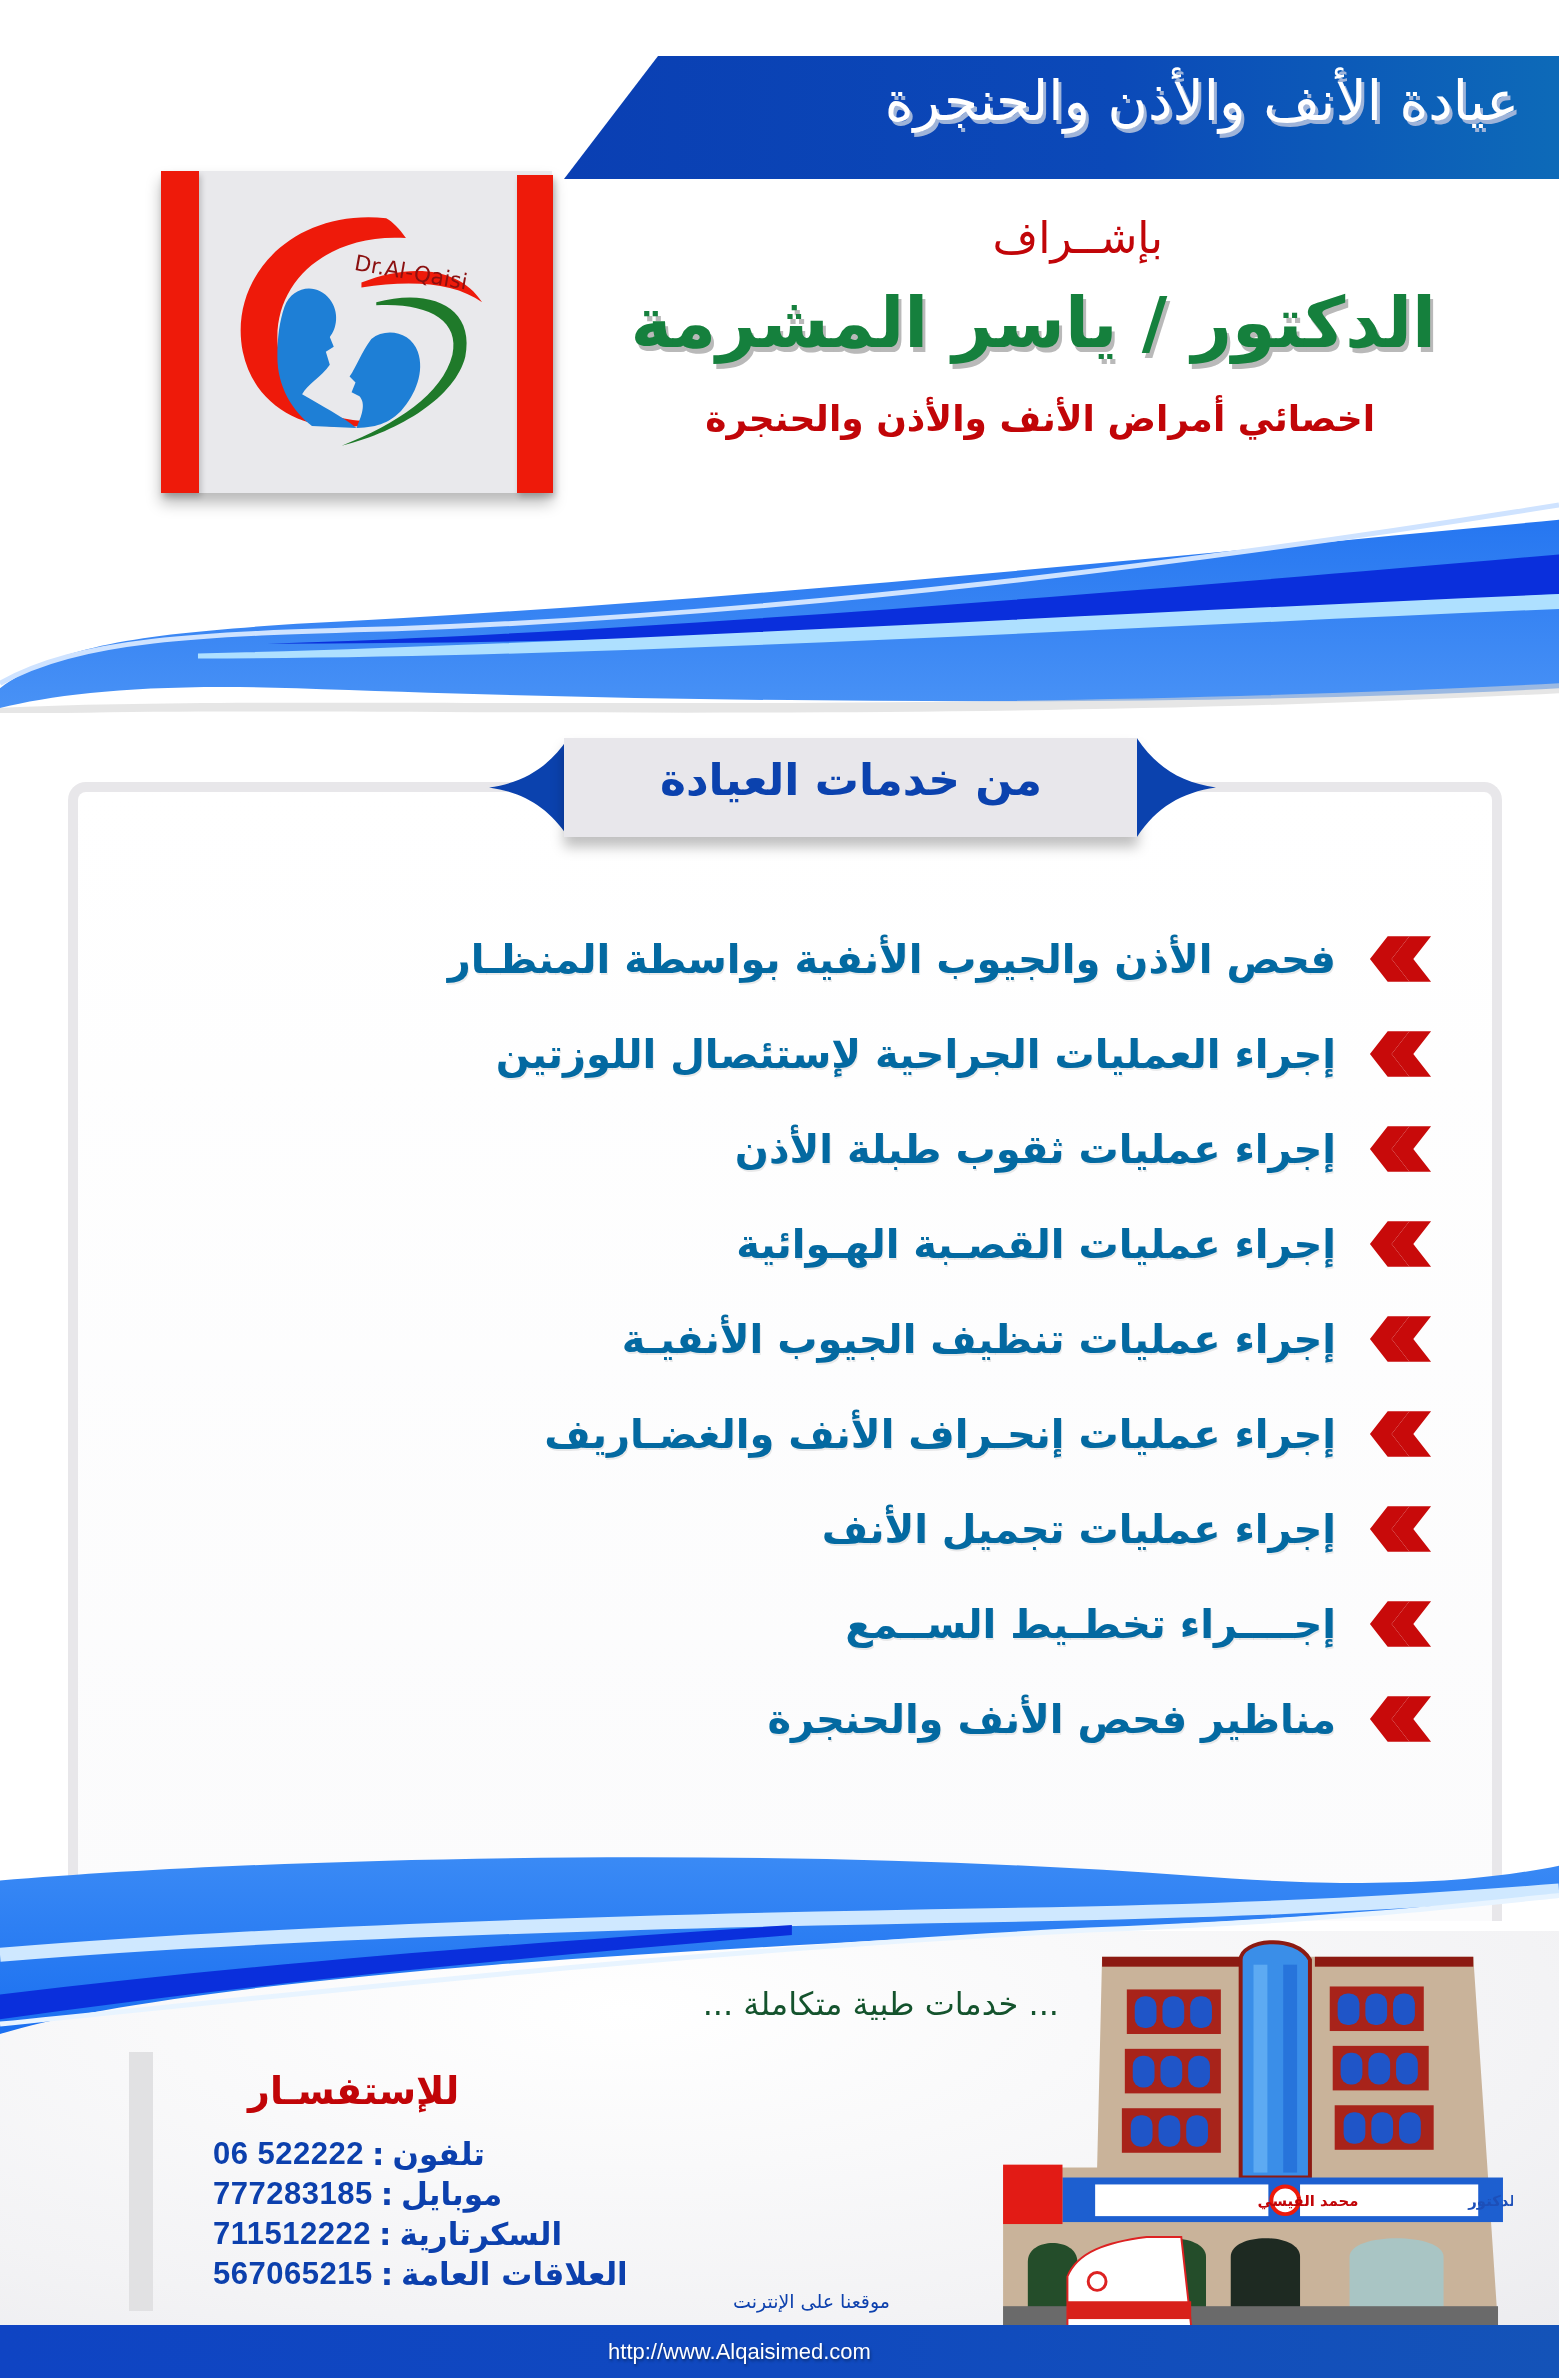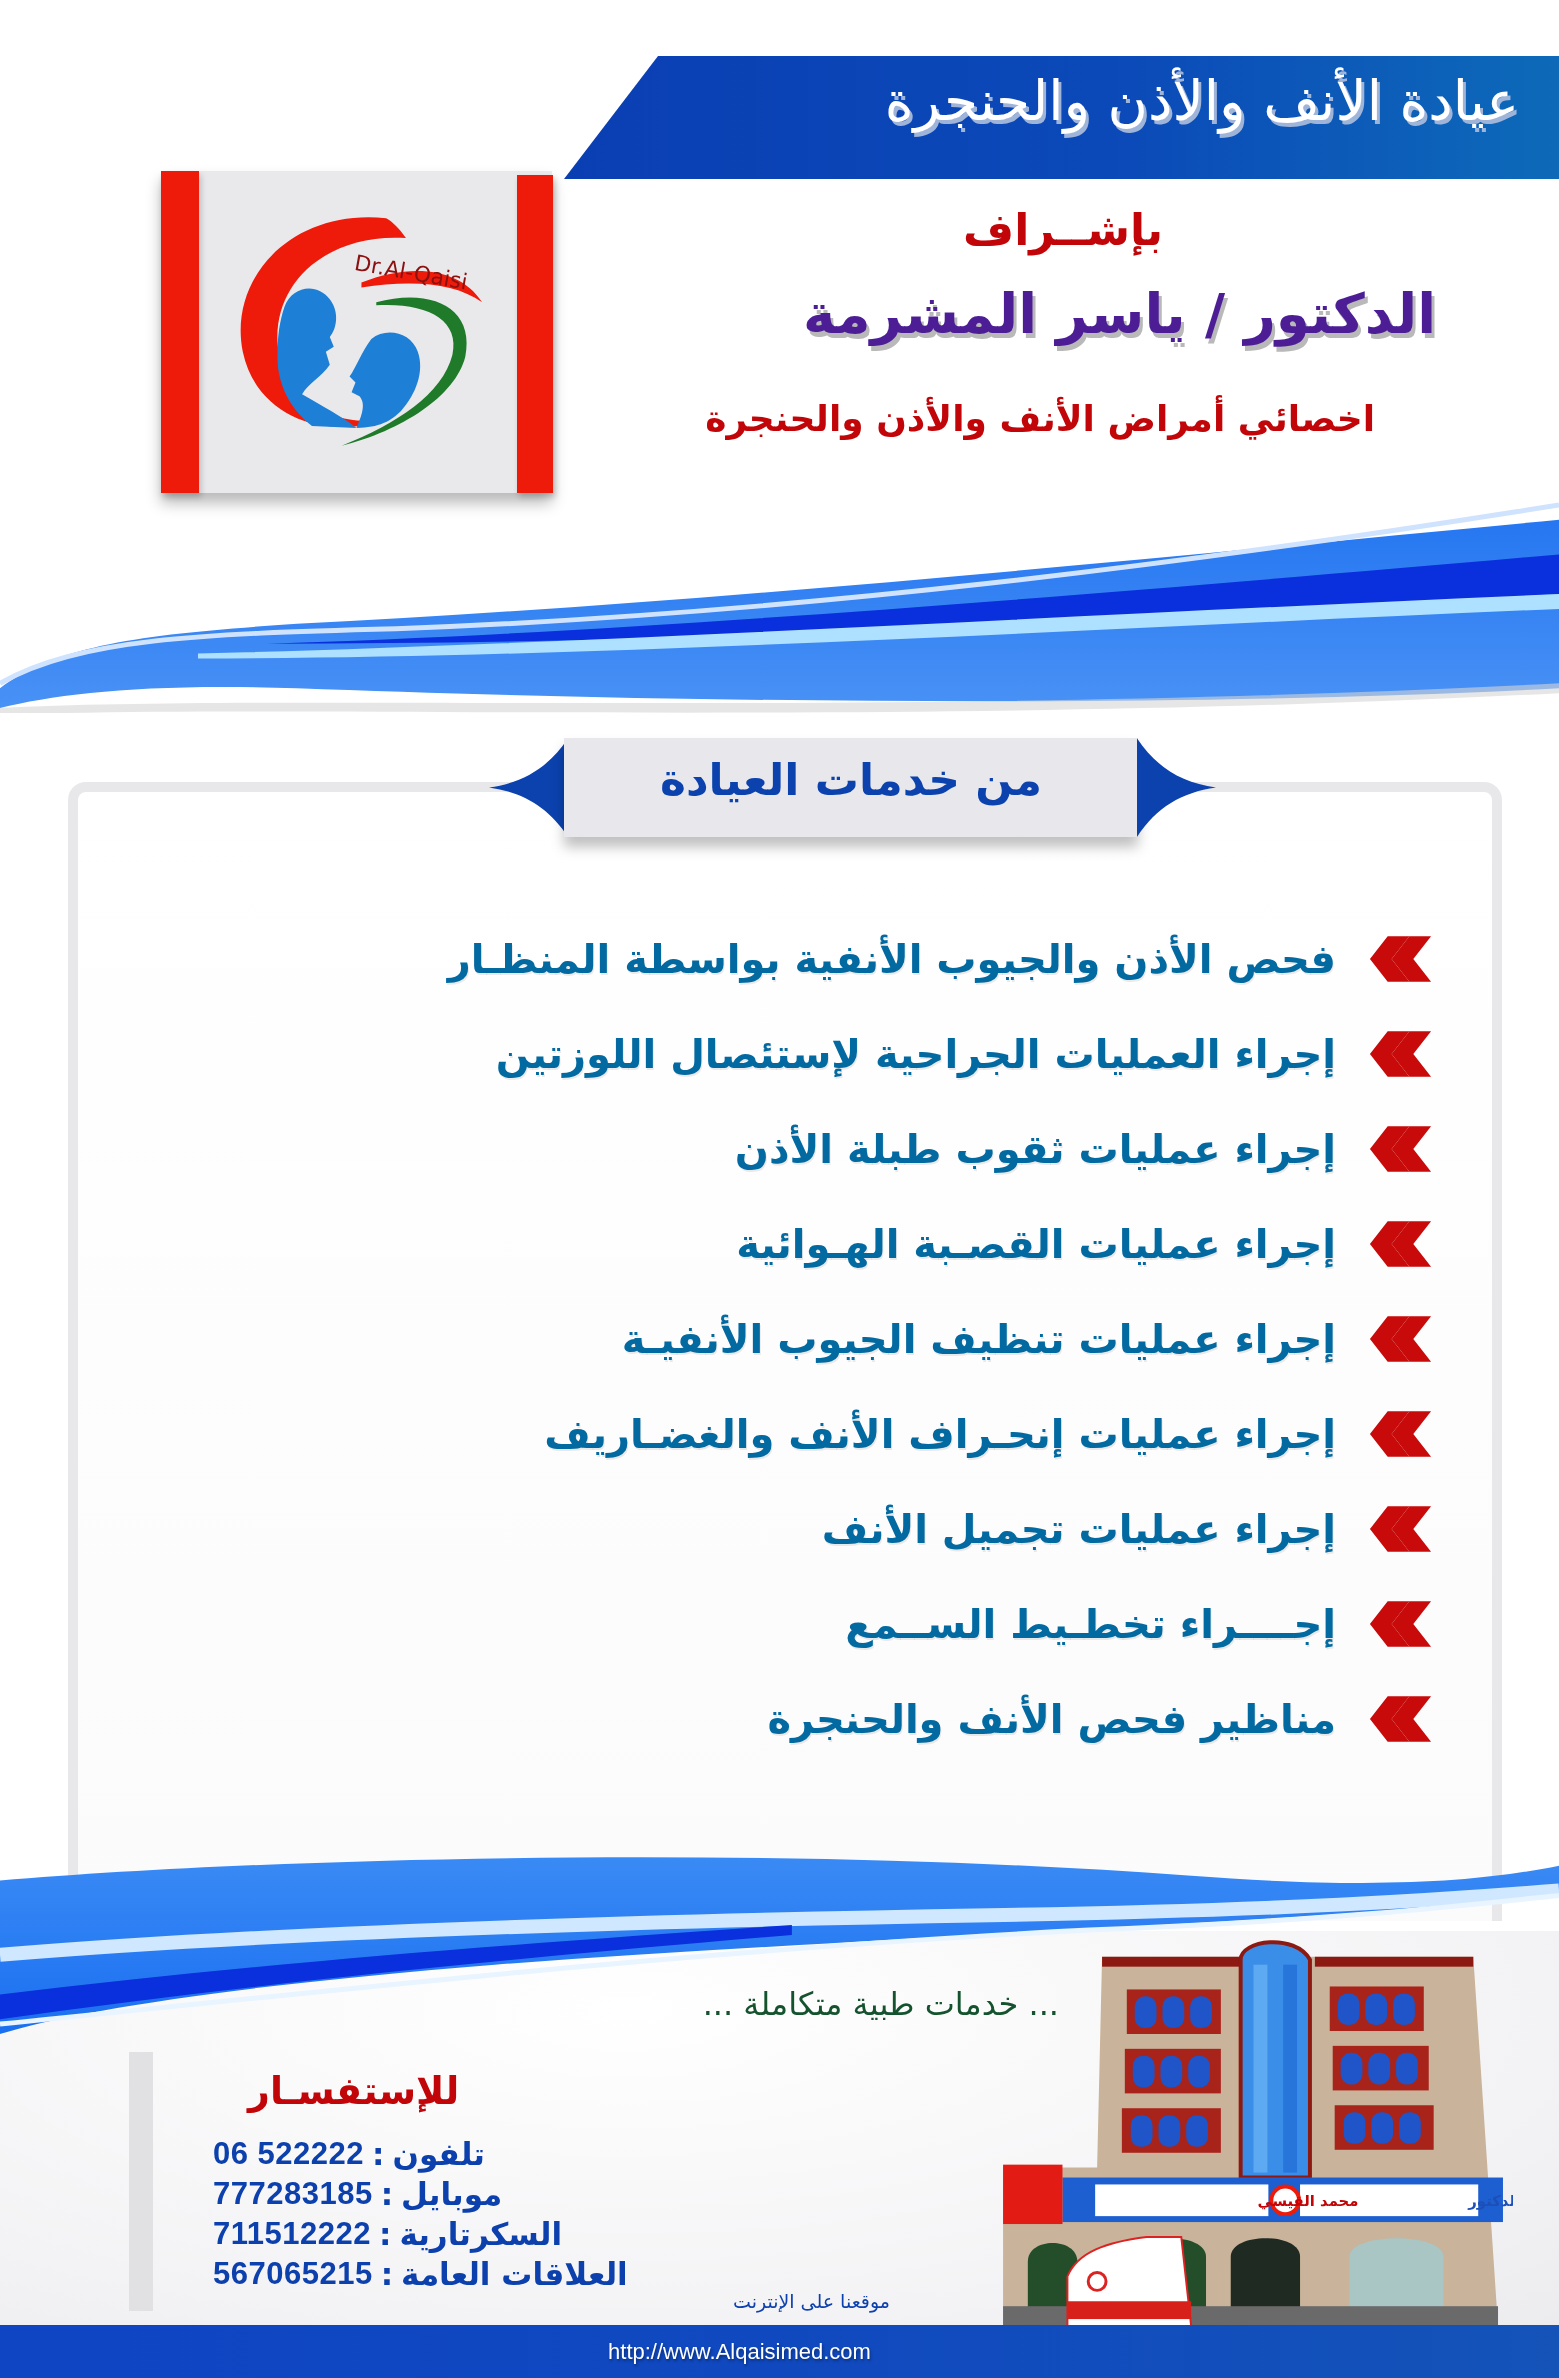--- a/index.html
+++ b/index.html
@@ -28,26 +28,26 @@
       left: 161px; top: 171px; width: 391px; height: 322px;
       background: #e9e9ec;
       box-shadow: 0 10px 14px rgba(0,0,0,0.28);
     }
     .logo-bar-left { left: 161px; top: 171px; width: 38px; height: 322px; background: #ee1a0a; box-shadow: 2px 4px 6px rgba(0,0,0,0.2); }
     .logo-bar-right { left: 517px; top: 175px; width: 36px; height: 318px; background: #ee1a0a; box-shadow: 2px 4px 6px rgba(0,0,0,0.2); }
     .logo-svg { left: 223px; top: 208px; width: 267px; height: 248px; }
 
     
     .supervision {
-      right: 396px; top: 204px; font-size: 44px; font-weight: bold;
+      right: 396px; top: 212px; font-size: 44px; font-weight: normal;
       color: #c10508; direction: rtl; white-space: nowrap;
     }
     .doctor-name {
-      right: 123px; top: 282px; font-size: 55px; font-weight: bold;
-      color: #4c1d95; direction: rtl; white-space: nowrap;
+      right: 123px; top: 282px; font-size: 70px; font-weight: bold;
+      color: #15803d; direction: rtl; white-space: nowrap;
       text-shadow: 3px 5px 0 #b9b9b9;
     }
     .specialty {
       right: 184px; top: 398px; font-size: 36px; font-weight: bold;
       color: #c10508; direction: rtl; white-space: nowrap;
     }
 
     
     .wave { left: 0; width: 1559px; }
     .wave-top { top: 495px; height: 218px; }

